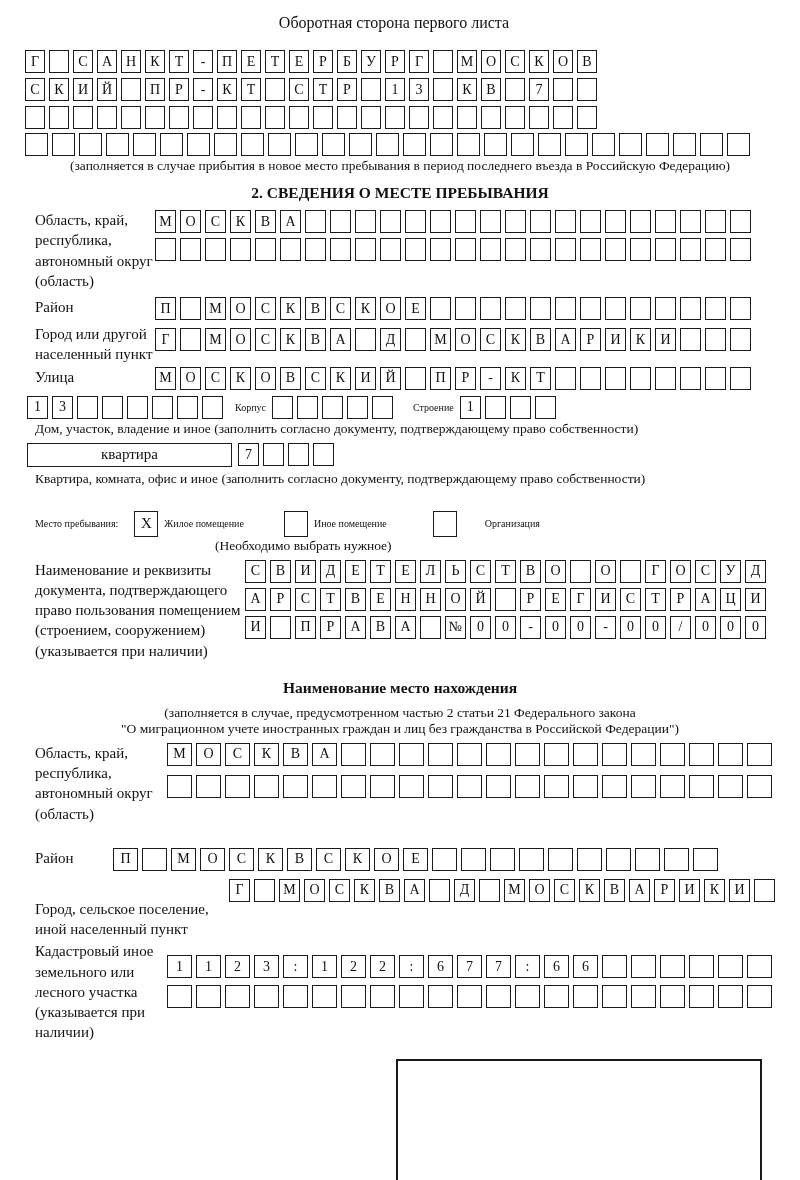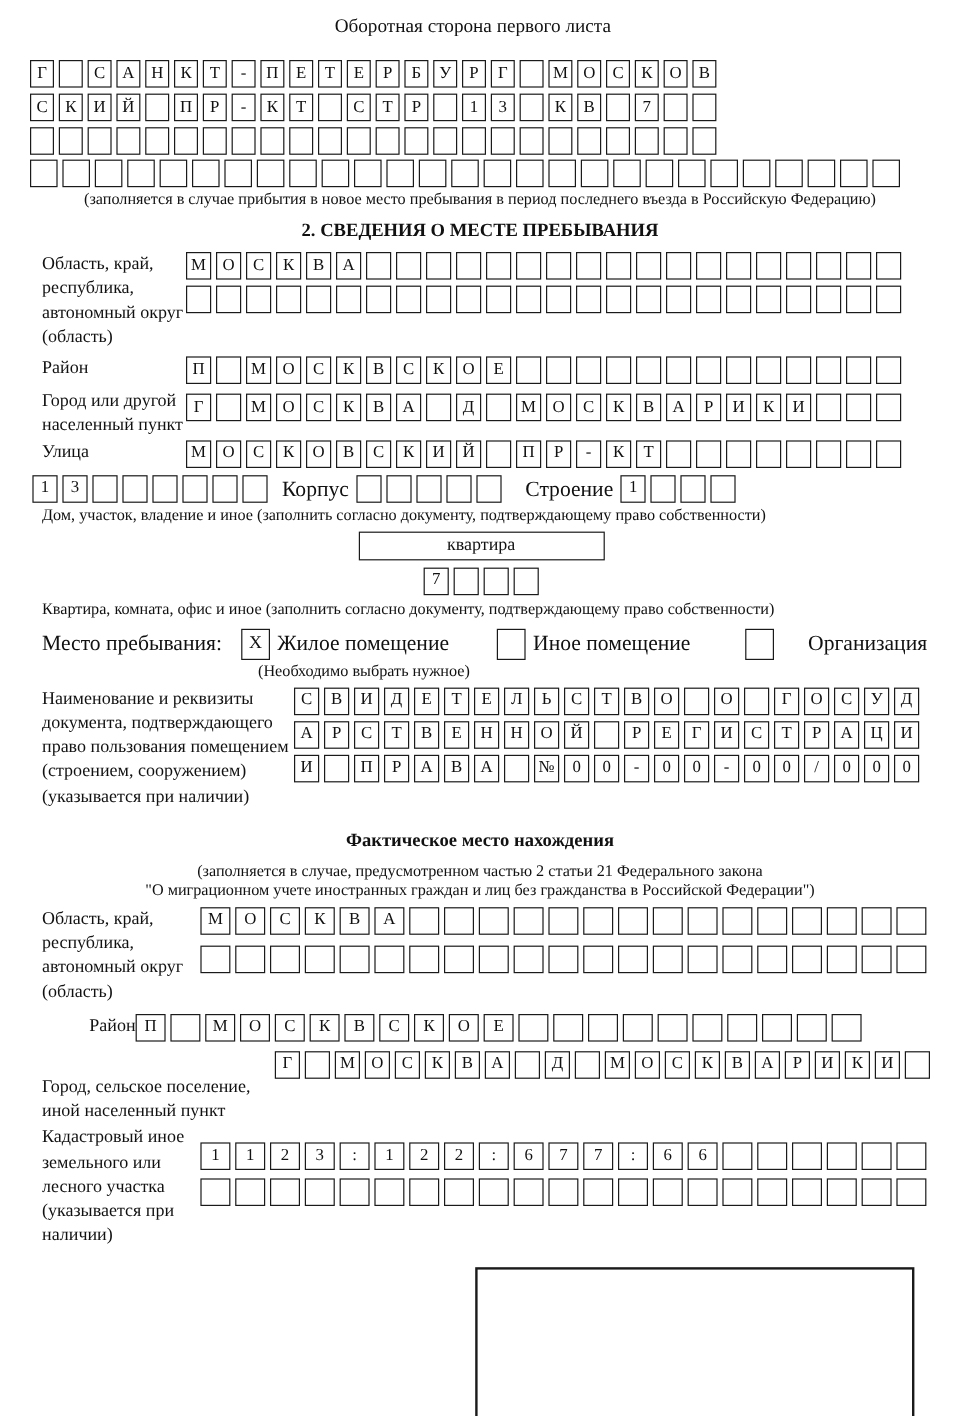--- a/index.html
+++ b/index.html
@@ -30,31 +30,31 @@
   .caption.center { text-align:center; }
 
   .sec-title { text-align:center; font-weight:bold; font-size:15.5px; margin:10px 0 8px 0; }
 
   .widebox {
     border:1.8px solid #1a1a1a; height:24px;
     display:flex; align-items:center; justify-content:center;
     font-size:15px; flex:none;
   }
   .inline-row { display:flex; align-items:center; gap:6px; padding-left:10px; }
-  .inline-label { font-size:18px; }
+  .inline-label { font-size:10px; }
 
   .checkbox {
     width:24px; height:26px; border:1.7px solid #1a1a1a; flex:none;
     display:flex; align-items:center; justify-content:center; font-size:15px;
   }
 
   .stamp-wrap { width:392px; margin-left:345px; margin-top:16px; }
   .stamp-box { width:366px; height:172px; border:2px solid #1a1a1a; margin-left:26px; }
 
-  .mt2{margin-top:2px;} .mt4{margin-top:4px;} .mt6{margin-top:6px;} .mt8{margin-top:8px;text-align:right;}
+  .mt2{margin-top:2px;} .mt4{margin-top:4px;} .mt6{margin-top:6px;} .mt8{margin-top:24px;}
 </style>
 </head>
 <body>
 
 <div class="page">
 
   <div class="header-note">Оборотная сторона первого листа</div>
 
   <div class="field">
     <div class="rows">
@@ -341,21 +341,21 @@
     <span class="inline-label" style="margin-left:14px;">Строение</span>
     <div class="cells" style="--cw:21px;">
         <div class="cell">1</div>
         <div class="cell"></div>
         <div class="cell"></div>
         <div class="cell"></div>
       </div>
   </div>
   <div class="caption mt2" style="padding-left:10px;">Дом, участок, владение и иное (заполнить согласно документу, подтверждающему право собственности)</div>
 
-  <div class="inline-row mt6" style="padding-left:2px;flex-direction:column;">
+  <div class="inline-row mt6" style="padding-left:2px;">
     <div class="widebox" style="width:205px;">квартира</div>
     <div class="cells" style="--cw:21px;">
         <div class="cell">7</div>
         <div class="cell"></div>
         <div class="cell"></div>
         <div class="cell"></div>
       </div>
   </div>
   <div class="caption mt4" style="padding-left:10px;">Квартира, комната, офис и иное (заполнить согласно документу, подтверждающему право собственности)</div>
 
@@ -438,21 +438,21 @@
           <div class="cell">0</div>
           <div class="cell">0</div>
           <div class="cell">/</div>
           <div class="cell">0</div>
           <div class="cell">0</div>
           <div class="cell">0</div>
         </div>
     </div>
   </div>
 
-  <div class="sec-title" style="margin-top:18px;">Фактическое место нахождения</div>
+  <div class="sec-title" style="margin-top:18px;">Наименование место нахождения</div>
   <div class="caption center">(заполняется в случае, предусмотренном частью 2 статьи 21 Федерального закона</div>
   <div class="caption center">"О миграционном учете иностранных граждан и лиц без гражданства в Российской Федерации")</div>
 
   <div class="field mt6">
     <div class="label" style="width:142px;">Область, край, республика, автономный округ (область)</div>
     <div class="rows" style="--cw:25px; gap:9px;">
       <div class="cells">
           <div class="cell">М</div>
           <div class="cell">О</div>
           <div class="cell">С</div>

